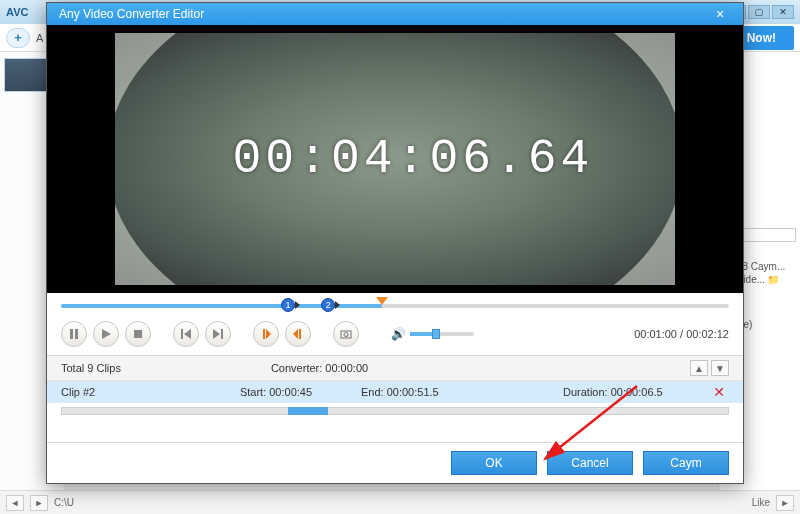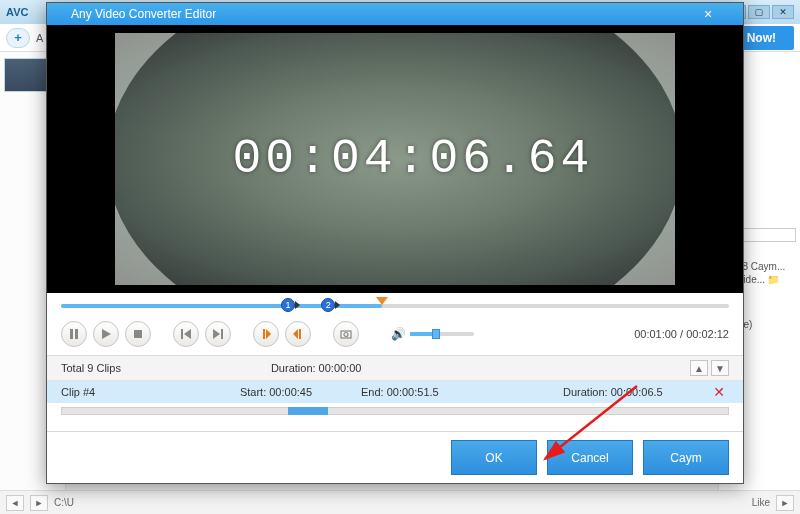--- a/index.html
+++ b/index.html
@@ -18,21 +18,21 @@
 .bg-thumbs { width: 66px; background: #fcfcfc; border-right: 1px solid #e2e2e2; padding: 6px 4px; }
 .bg-thumb { width: 54px; height: 34px; border: 1px solid #b9d8ee; background: linear-gradient(#4a6075,#394a5c); margin-bottom: 4px; }
 .bg-right { position: absolute; right: 0; top: 0; width: 82px; bottom: 0; background: #fff; border-left: 1px solid #e2e2e2; font-size: 10px; color: #555; padding: 4px; }
 .bg-right .swatch { height: 14px; border: 1px solid #ccc; margin: 2px 0; }
 .bg-right .line { white-space: nowrap; overflow: hidden; margin: 2px 0; }
 .bg-status { position: absolute; bottom: 0; left: 0; right: 0; height: 24px; background: #f3f3f3; border-top: 1px solid #ddd; display: flex; align-items: center; padding: 0 6px; font-size: 10px; color: #666; gap:6px; }
 .bg-status .sbtn { width:18px; height:16px; border:1px solid #ccc; background:#fafafa; display:flex; align-items:center; justify-content:center; font-size:9px; }
 
 
 .dialog { position: absolute; left: 46px; top: 2px; width: 698px; height: 482px; background: #fff; border: 1px solid #555; box-shadow: 0 4px 18px rgba(0,0,0,.4); display: flex; flex-direction: column; }
-.dlg-titlebar { height: 22px; background: linear-gradient(#47b0ed,#2d96e8); color: #fff; display: flex; align-items: center; padding: 0 24px; font-size: 12px; }
+.dlg-titlebar { height: 22px; background: linear-gradient(#47b0ed,#2d96e8); color: #fff; display: flex; align-items: center; padding: 0 12px; font-size: 12px; }
 .dlg-titlebar .close { margin-left: auto; width: 22px; text-align: center; font-size: 14px; cursor: pointer; }
 
 .preview { background: #000; height: 268px; display: flex; align-items: center; justify-content: center; position: relative; }
 .preview-inner { width: 560px; height: 252px; background: radial-gradient(ellipse at 50% 50%, #8b9a8a 0%, #6c7b6d 40%, #4a5650 75%, #333 100%); position: relative; overflow: hidden; }
 .preview-inner::before { content:""; position:absolute; left:-60px; right:-60px; top:-120px; bottom:-120px; border: 52px solid rgba(220,225,218,.55); border-radius:50%; }
 .preview-tc { position: absolute; inset: 0; display:flex; align-items:center; justify-content:center; color:#fff; font-family: "Consolas","Courier New",monospace; font-size: 48px; letter-spacing: 4px; font-weight: 400; text-shadow: 0 0 4px rgba(0,0,0,.5); padding-left: 36px; }
 
 .controls { background:#fff; padding: 4px 14px 0; }
 .timeline { position:relative; height: 18px; }
 .track { position:absolute; left:0; right:0; top:7px; height:4px; background:#d8d8d8; border-radius:2px; }
@@ -63,21 +63,21 @@
 
 .clipbar { padding: 4px 14px 8px; }
 .clipbar .bar{ height:8px; background:#e4e4e4; position:relative; border:1px solid #cfcfcf;}
 .clipbar .sel{ position:absolute; top:-1px; bottom:-1px; background:#4fa7e8;}
 
 
 .arrow { position:absolute; pointer-events:none; }
 .arrow svg { overflow:visible; }
 
 .footer { margin-top:auto; background:#fff; border-top:1px solid #d8d8d8; padding:8px 14px; display:flex; justify-content:flex-end; gap:10px;}
-.fbtn { width:86px; height:35px; background:linear-gradient(#4aa9ea,#2d8fde); border:1px solid #2178c0; color:#fff; font-size:12px; display:flex; align-items:center; justify-content:center; cursor:pointer;}
+.fbtn { width:86px; height:24px; background:linear-gradient(#4aa9ea,#2d8fde); border:1px solid #2178c0; color:#fff; font-size:12px; display:flex; align-items:center; justify-content:center; cursor:pointer;}
 </style>
 </head>
 <body>
 
 <div class="bg-app">
   <div class="bg-titlebar">
     <span class="logo">AVC</span>
     <div class="wincontrols">
       <div class="winbtn">—</div>
       <div class="winbtn">▢</div>
@@ -202,28 +202,28 @@
 
       <div class="timestamp">
         <span>00:01:00</span><span> / </span><span>00:02:12</span>
       </div>
     </div>
   </div>
 
   <div class="clips">
     <div class="clips-header">
       <span>Total 9 Clips</span>
-      <span class="dur">Duration: 00:00:00</span>
+      <span class="dur">Converter: 00:00:00</span>
       <div class="hbtns">
         <div class="hbtn">▲</div>
         <div class="hbtn">▼</div>
       </div>
     </div>
     <div class="cliprow">
-      <span class="col1">Clip #4</span>
+      <span class="col1">Clip #2</span>
       <span class="col2">Start:  00:00:45</span>
       <span class="col3">End:  00:00:51.5</span>
       <span class="col4">Duration: 00:00:06.5</span>
       <span class="del">✕</span>
     </div>
     <div class="clipbar">
       <div class="bar">
           <div class="sel" id="clipsel" style="left: 34%; width: 6%;"></div>
         </div>
     </div>

